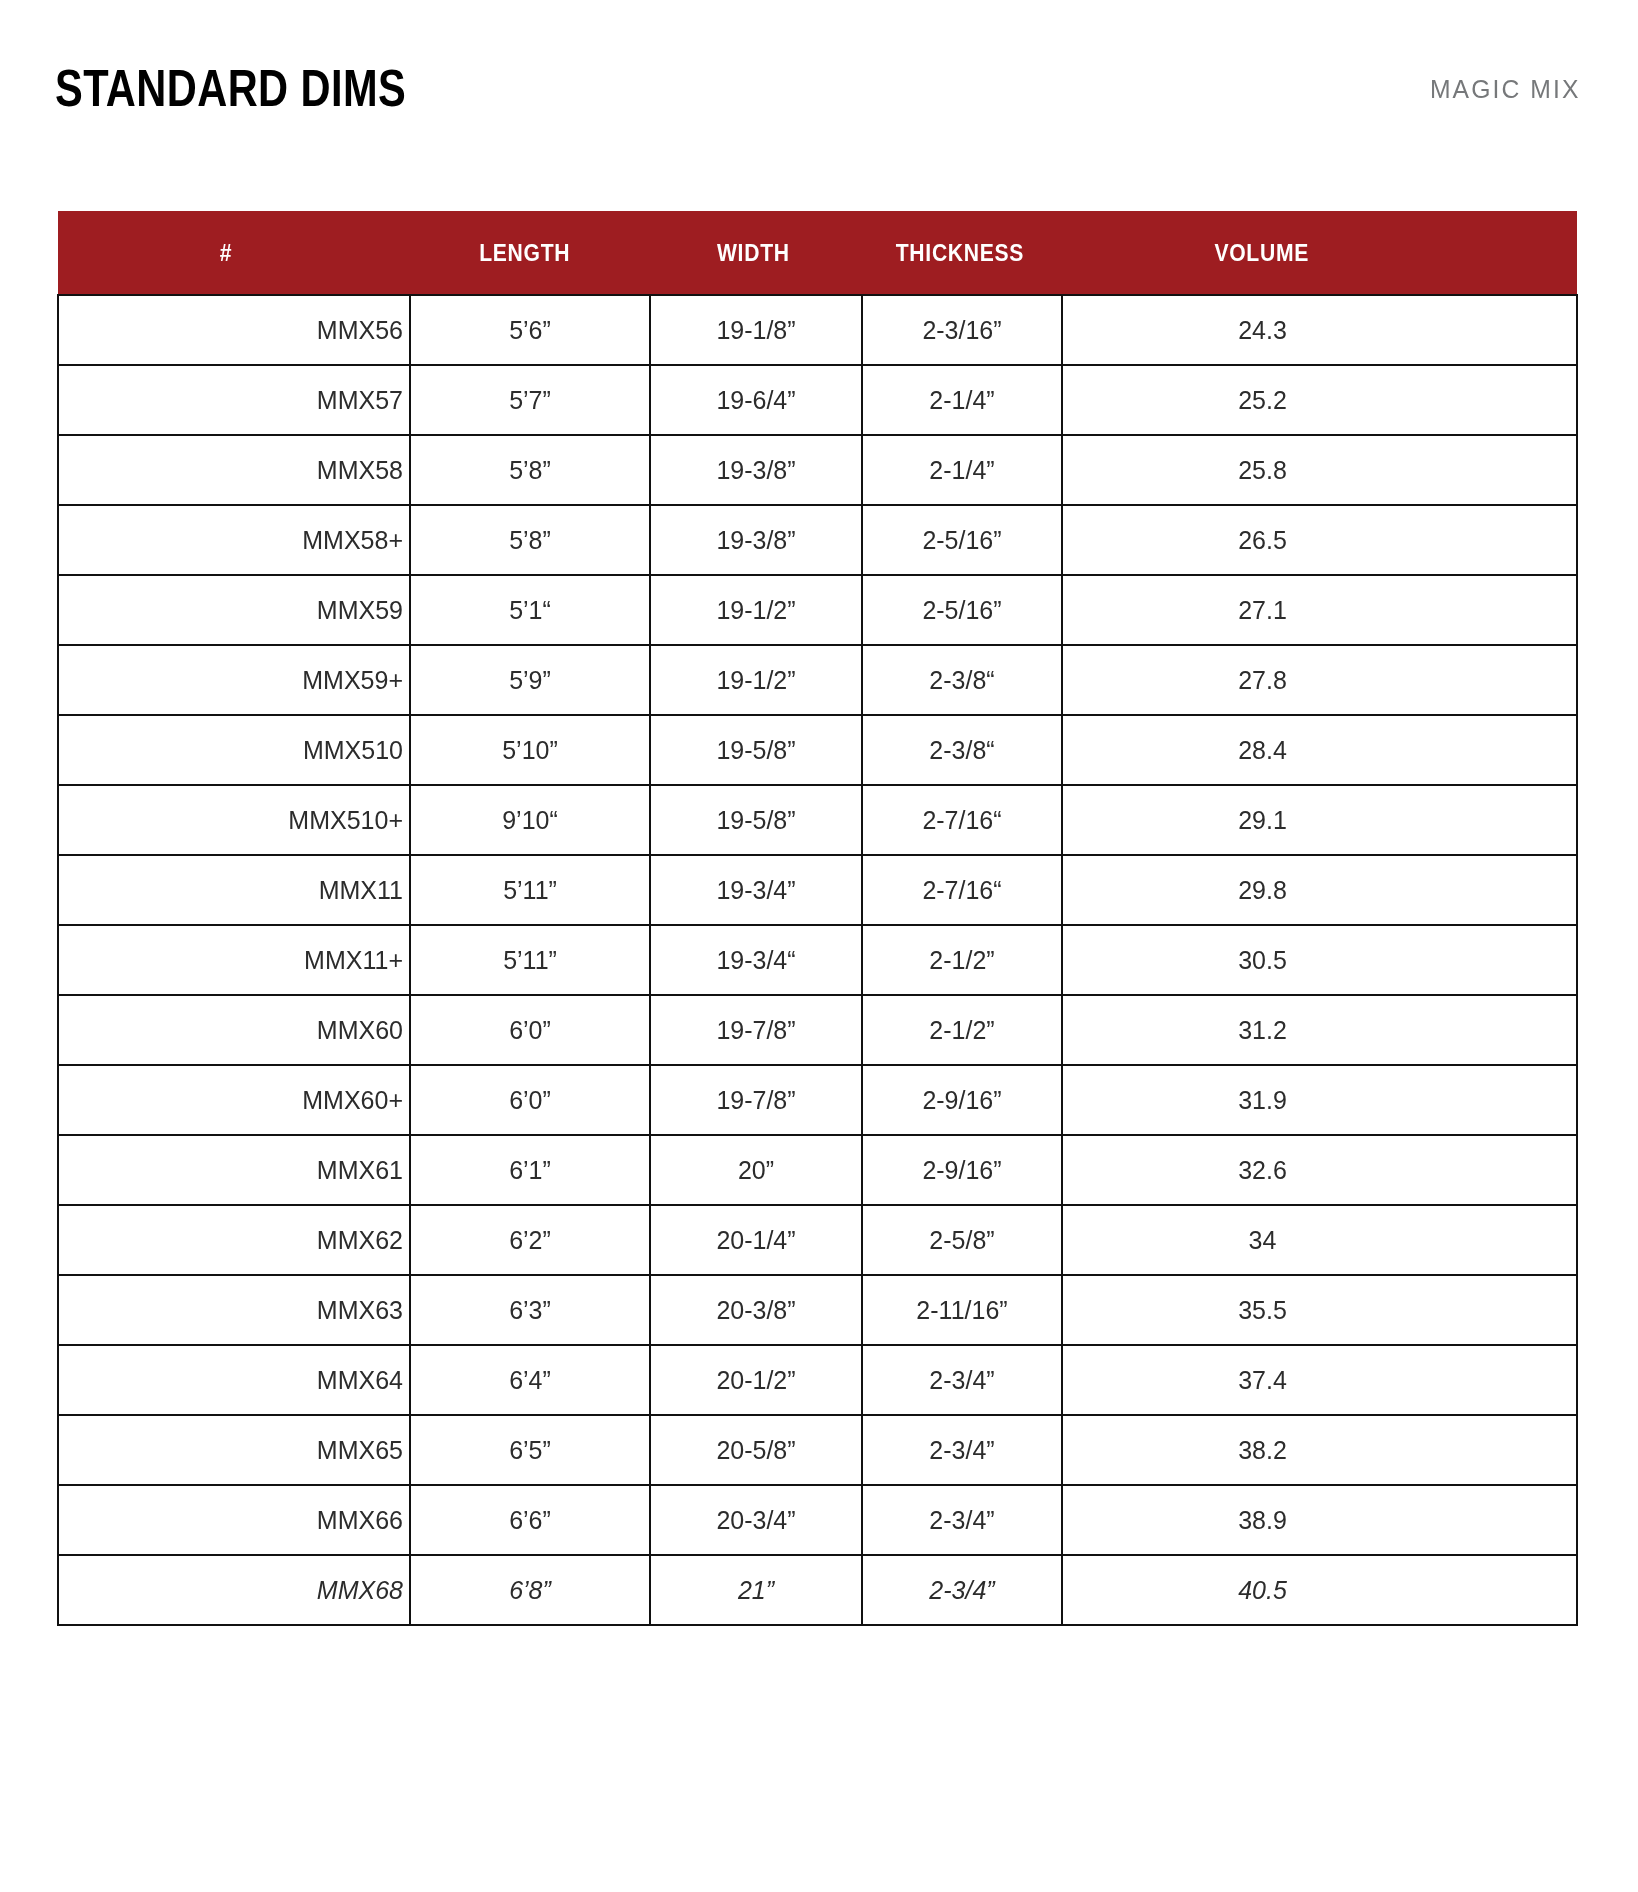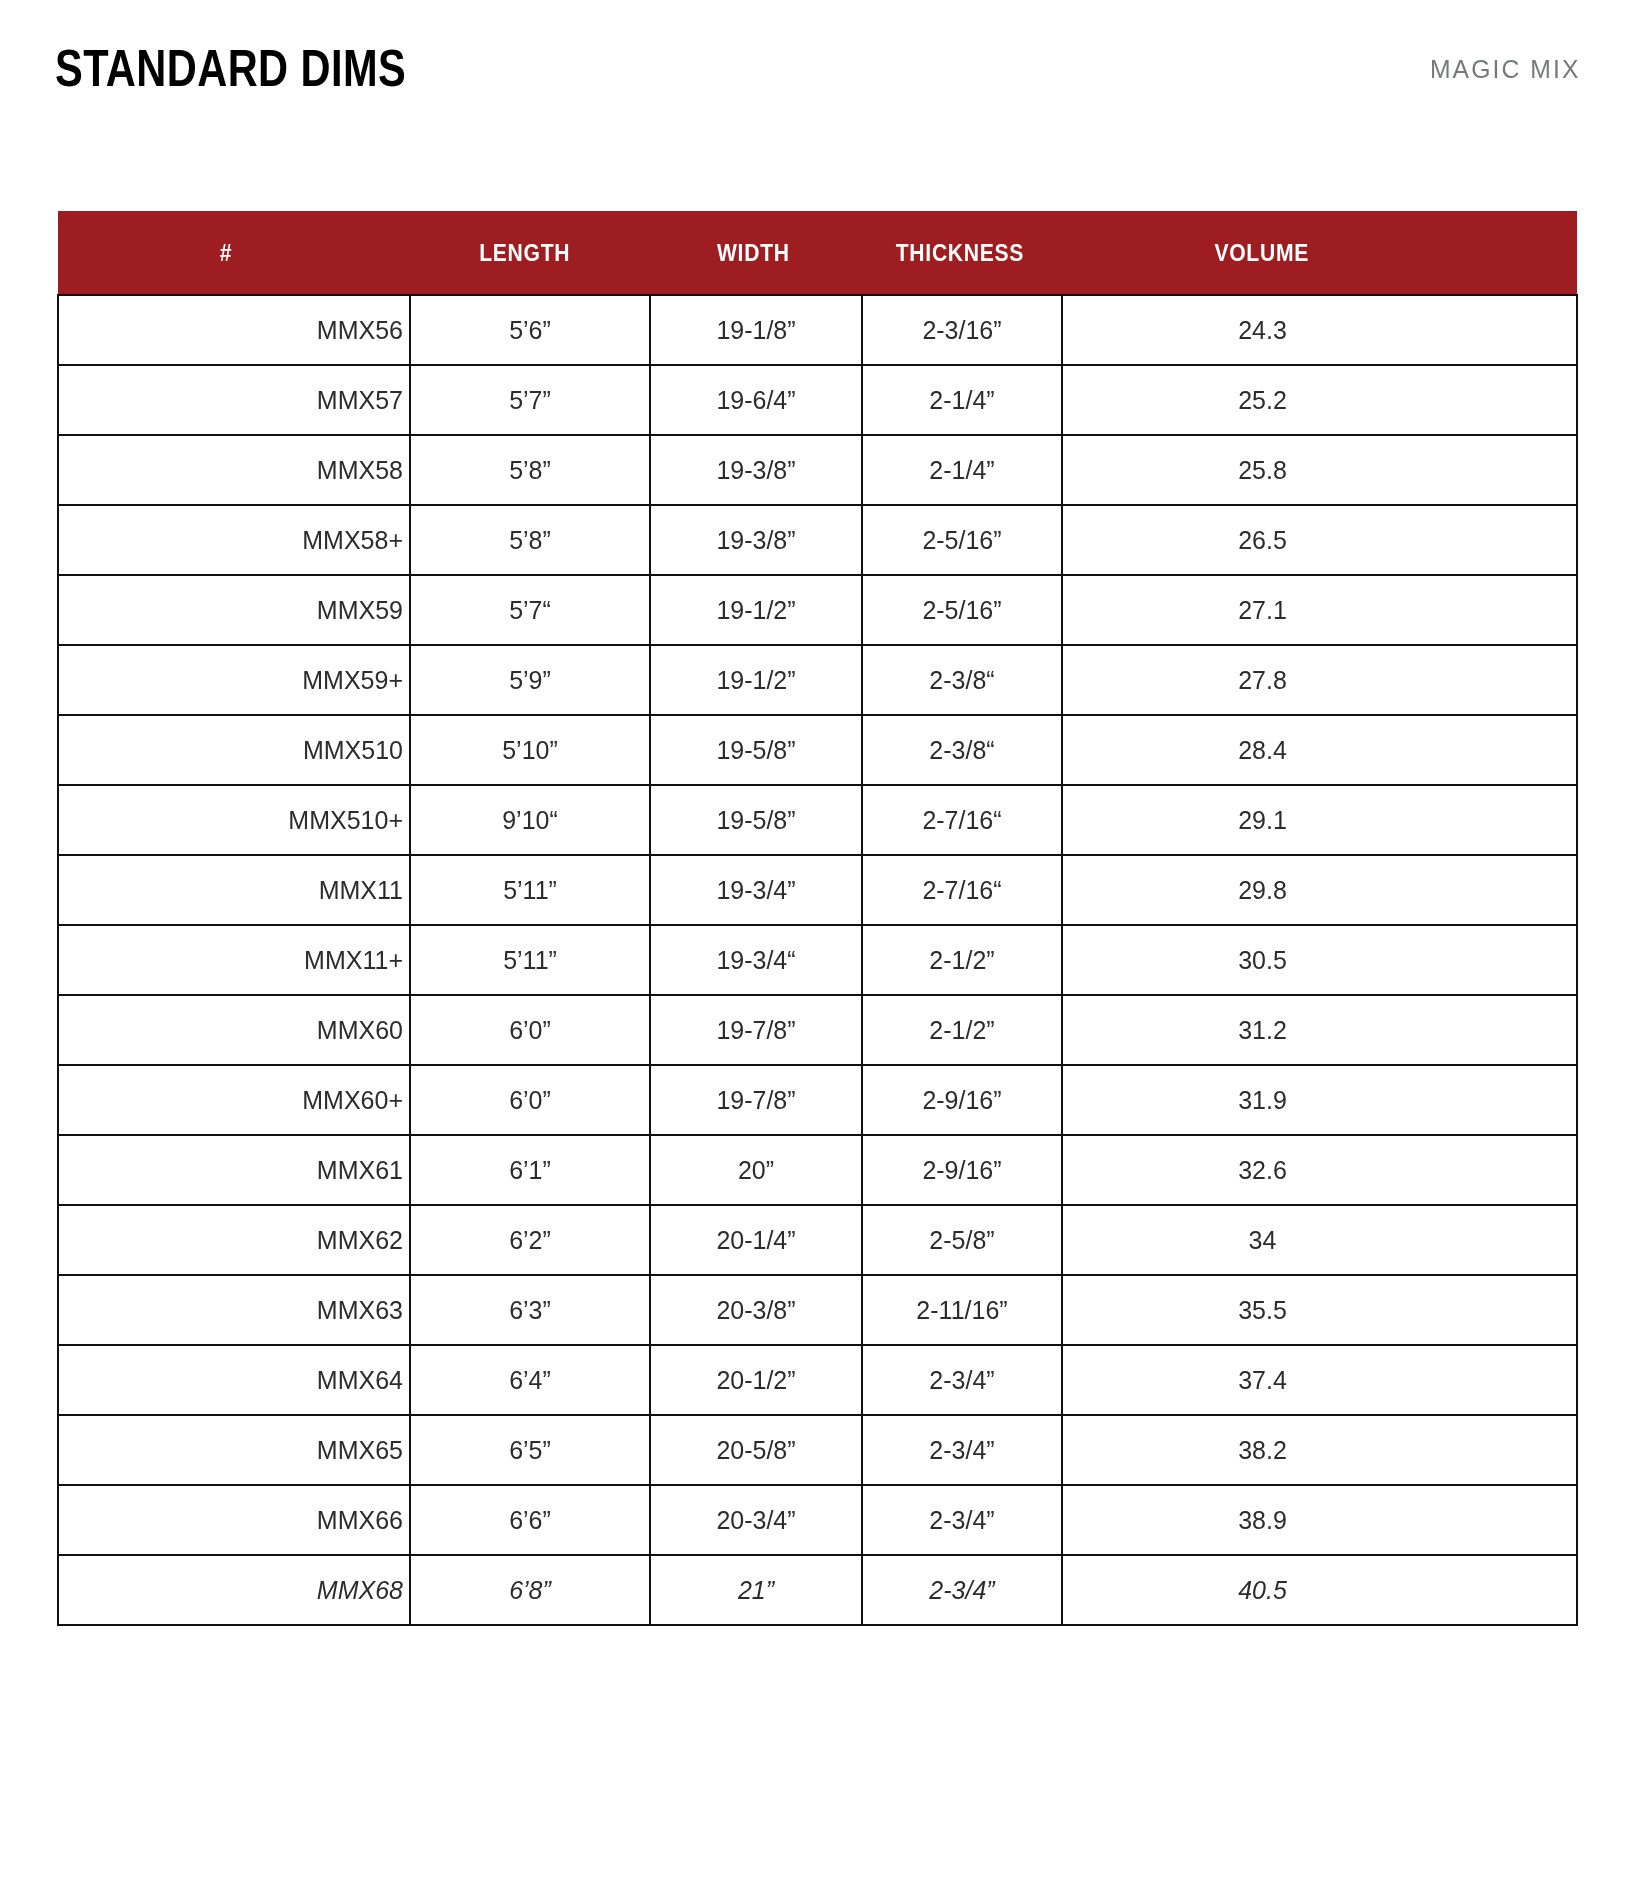--- a/index.html
+++ b/index.html
@@ -26,21 +26,21 @@
   .page-header {
     position: absolute;
     left: 0;
     top: 0;
     width: 1638px;
     height: 170px;
     display: flex;
     align-items: flex-start;
     justify-content: space-between;
     box-sizing: border-box;
-    padding: 42px 58px 0 55px;
+    padding: 62px 58px 0 55px;
   }
 
   .page-title {
     font-family: "Liberation Sans Narrow", "Liberation Sans", sans-serif;
     font-weight: 700;
     font-size: 52px;
     line-height: 1;
     letter-spacing: 0.5px;
     color: #000000;
     transform: scaleX(0.80);
@@ -191,21 +191,21 @@
           </tr>
           <tr>
             <td class="first-col">MMX58+</td>
             <td>5’8”</td>
             <td>19-3/8”</td>
             <td>2-5/16”</td>
             <td class="vol-col">26.5</td>
           </tr>
           <tr>
             <td class="first-col">MMX59</td>
-            <td>5’7“</td>
+            <td>5’1“</td>
             <td>19-1/2”</td>
             <td>2-5/16”</td>
             <td class="vol-col">27.1</td>
           </tr>
           <tr>
             <td class="first-col">MMX59+</td>
             <td>5’9”</td>
             <td>19-1/2”</td>
             <td>2-3/8“</td>
             <td class="vol-col">27.8</td>

